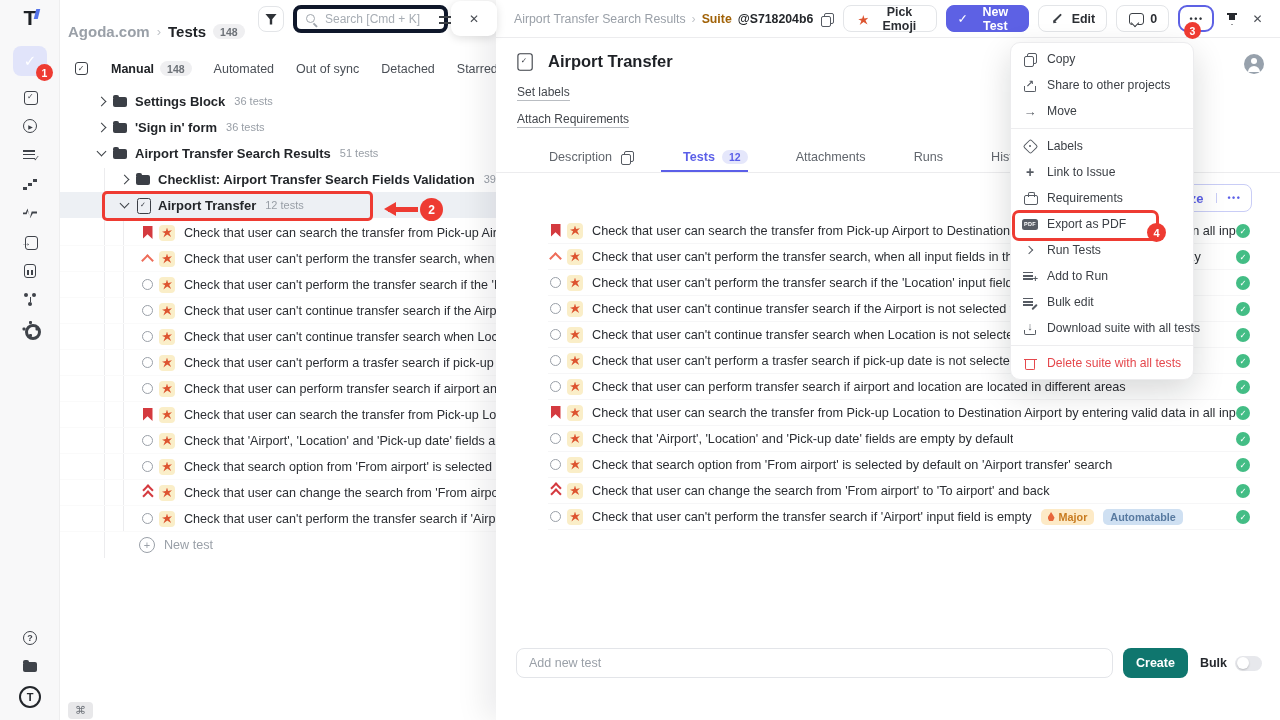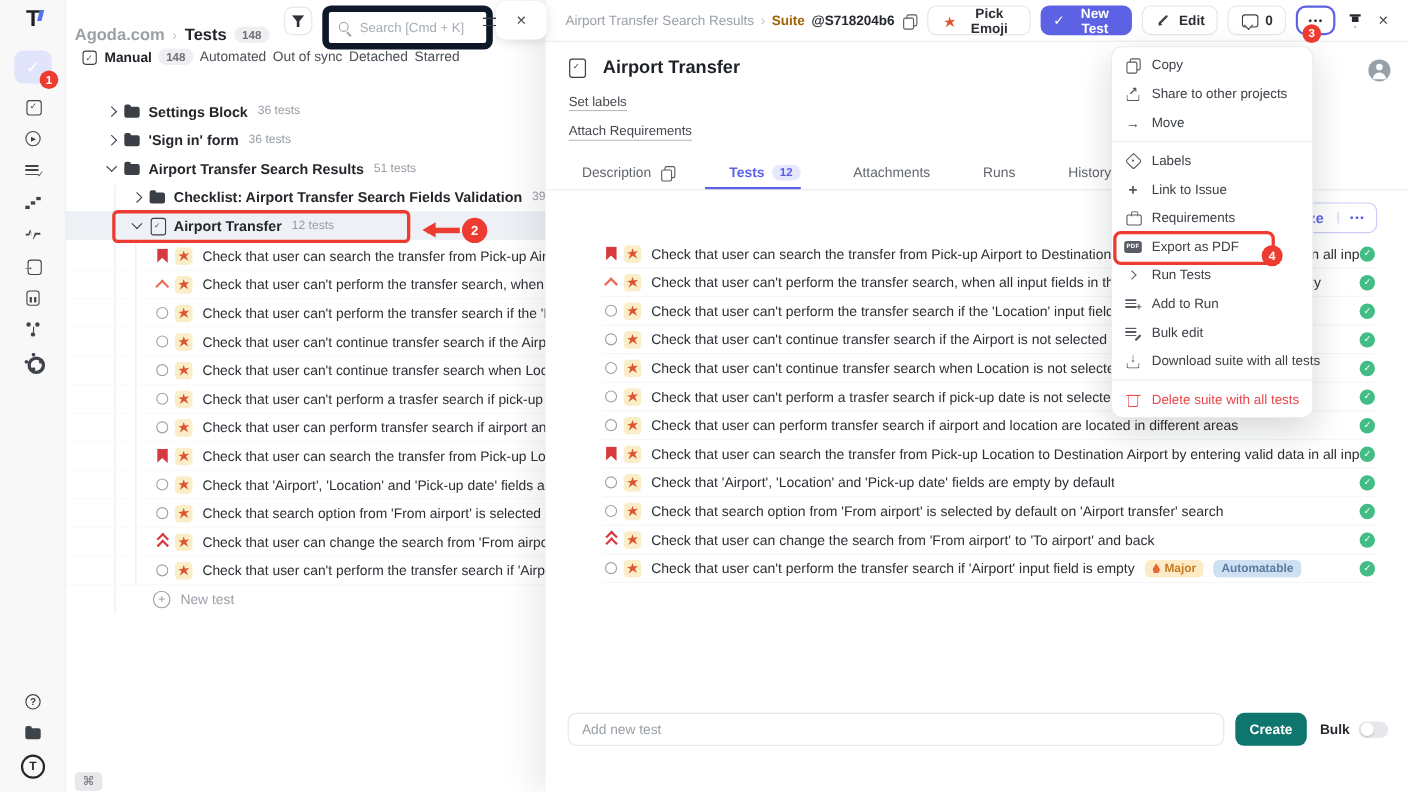--- a/index.html
+++ b/index.html
@@ -102,25 +102,25 @@
   .pill{background:#efeff1;color:#6d7278;border-radius:9px;padding:1.5px 7px;font-size:10.5px;font-weight:600}
 
   
   .treep{position:absolute;left:60px;top:0;bottom:0;width:436px;background:#fff;overflow:hidden;z-index:5}
   .tp-head{position:absolute;left:0;top:0;right:0;height:40px;display:flex;align-items:flex-end;padding-left:8px}
   .crumb{display:flex;align-items:center;gap:7px;font-size:15px}
   .crumb .proj{color:#9aa0a8;font-weight:700}
   .crumb .sep{color:#c0c4c9;font-size:13px}
   .crumb .sect{color:#202327;font-weight:800}
   .filter-btn{position:absolute;left:198px;top:6px;width:26px;height:26px;border:1px solid #e3e5e8;border-radius:8px;display:flex;align-items:center;justify-content:center;background:#fff}
-  .searchbox{position:absolute;left:233px;top:5px;width:155px;height:40px;border:6px solid #0f172a;border-radius:8px;background:#fff;display:flex;align-items:center;padding:0 6px;gap:4px}
+  .searchbox{position:absolute;left:233px;top:5px;width:155px;height:28px;border:4px solid #0f172a;border-radius:8px;background:#fff;display:flex;align-items:center;padding:0 6px;gap:4px}
   .searchbox input{border:none;outline:none;width:100%;font-size:12px;color:#3c4046;font-family:inherit}
   .searchbox input::placeholder{color:#a7adb4}
   .sliders-pos{position:absolute;left:377px;top:12px}
-  .tp-tabs{position:absolute;left:0;top:44px;right:0;height:32px;display:flex;align-items:flex-start;gap:6px;padding-left:13px;font-size:12.5px;color:#4a4f56}
+  .tp-tabs{position:absolute;left:0;top:44px;right:0;height:32px;display:flex;align-items:flex-end;gap:22px;padding-left:13px;font-size:12.5px;color:#4a4f56}
   .ltab{display:flex;align-items:center;gap:6px;white-space:nowrap}
   .ltab.current span:first-child{font-weight:700;color:#202327}
   .tguide{position:absolute;width:1px;background:#ececee}
   .tree,.ltests,.treeb{position:absolute;left:0;right:0}
   .trow{height:26px;display:flex;align-items:center;padding-left:8px;font-size:13px;white-space:nowrap;overflow:hidden;cursor:pointer}
   .trow .tindent{flex:0 0 0}
   .trow .tindent.d0{flex-basis:29px}
   .trow .tindent.d1{flex-basis:52px}
   .trow .tlabel{color:#23262a;font-weight:600}
   .trow .tcount{color:#989ea6;font-size:11px;margin-left:9px;flex:0 0 auto}
@@ -143,21 +143,21 @@
   .dt-actions{margin-left:auto;display:flex;align-items:center;gap:9px}
   .btn{height:27px;display:inline-flex;align-items:center;gap:6px;padding:0 11px;border:1px solid #e3e5e8;border-radius:8px;background:#fff;font-size:12.4px;font-weight:600;color:#2b2e33;cursor:pointer;font-family:inherit}
   .btn.primary{background:#5d61e4;border-color:#5d61e4;color:#fff}
   .btn.icon-only{padding:0 9px}
   .btn.ringed{border:2px solid #5d61e4;border-radius:9px;padding:0 8px}
   .iconbtn{width:20px;height:20px;display:flex;align-items:center;justify-content:center;cursor:pointer}
 
   .d-title{position:absolute;left:21px;top:52px;display:flex;align-items:center;gap:9px;font-size:16.5px;font-weight:800;color:#1e2126}
   .d-title .ticon{transform:scale(1.1)}
   .d-link{position:absolute;left:21px;font-size:12px;color:#43474d;border-bottom:1px solid #b9bdc2;padding-bottom:1px;cursor:pointer}
-  .d-tabs{position:absolute;left:0;right:0;top:143px;height:30px;border-bottom:1px solid var(--line);display:flex;align-items:flex-start;gap:26px;padding-left:11px}
+  .d-tabs{position:absolute;left:0;right:0;top:143px;height:30px;border-bottom:1px solid var(--line);display:flex;align-items:flex-start;gap:26px;padding-left:31px}
   .dtab{display:flex;align-items:center;gap:7px;font-size:12.6px;color:#61666d;height:29px;border-bottom:2.5px solid transparent;cursor:pointer}
   .dtab.active{color:var(--accent);font-weight:700;border-bottom-color:var(--accent)}
   .dtab .cpill{background:#e5e7fb;color:var(--accent);border-radius:8px;padding:1px 7px;font-size:10.5px;font-weight:700}
   .avatar{position:absolute;right:16px;top:54px;width:20px;height:20px;border-radius:50%;background:#97a1ac}
   .avatar::before{content:"";position:absolute;left:7px;top:4px;width:6px;height:6px;border-radius:50%;background:#fff}
   .avatar::after{content:"";position:absolute;left:4px;bottom:2px;width:12px;height:6px;border-radius:6px 6px 0 0;background:#fff}
   .summarize{position:absolute;left:624px;top:184px;height:28px;display:flex;align-items:center;border:1px solid #c9cdf6;border-radius:8px;color:var(--accent);font-size:13px;font-weight:600;z-index:20;background:#fff}
   .summarize .lbl{padding:0 13px}
   .summarize .seg{border-left:1px solid #c9cdf6;padding:0 10px;font-size:9px;letter-spacing:1.5px}
 

